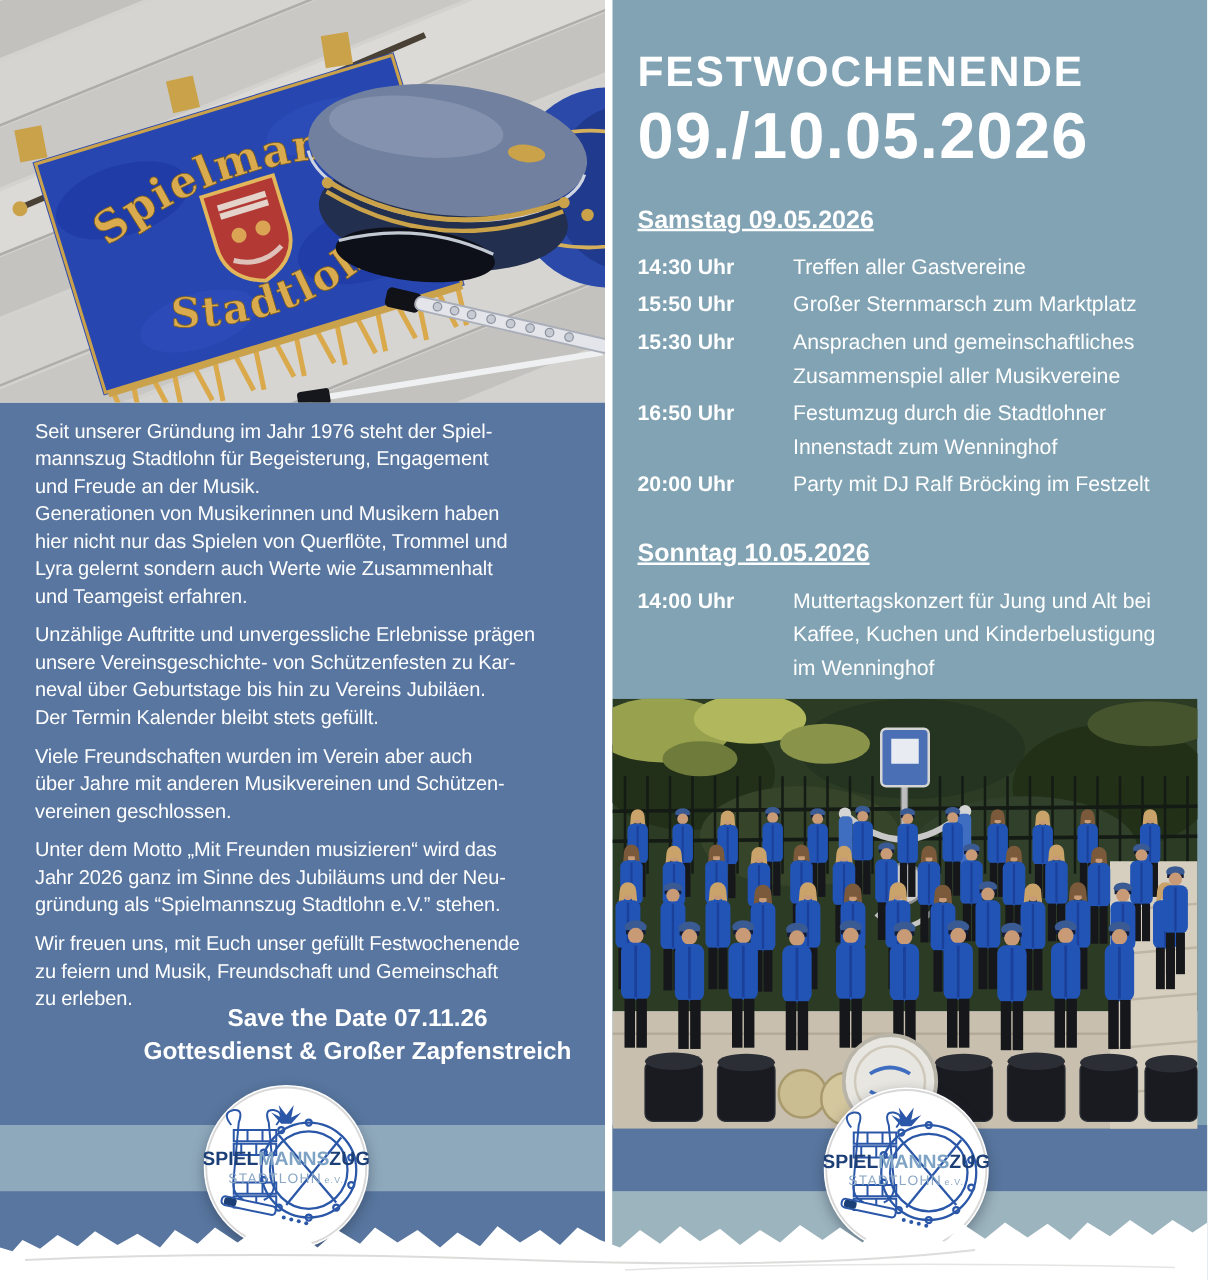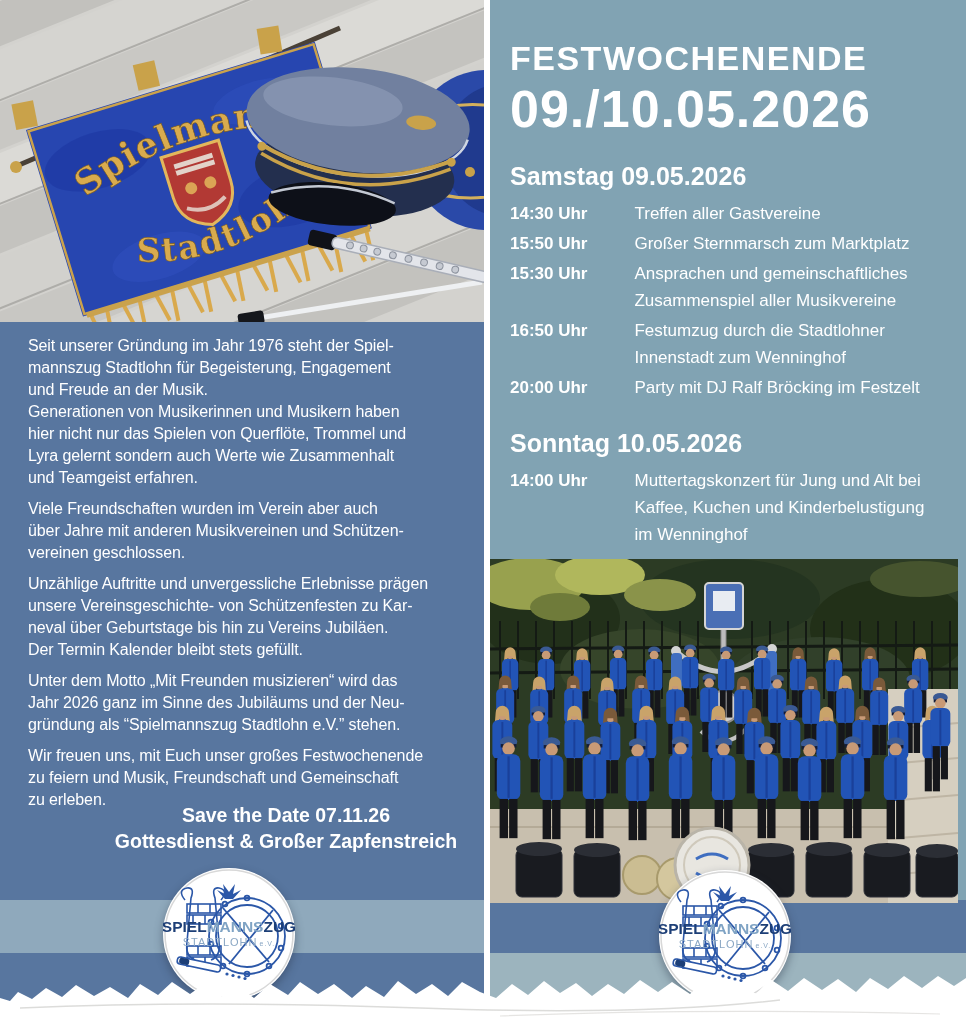--- a/index.html
+++ b/index.html
@@ -17,21 +17,21 @@
              font-size:19.5px;line-height:26px;font-weight:bold;white-space:pre-line;}
   
   .gutter{position:absolute;left:484px;top:0;width:6px;height:1024px;background:#ffffff;}
   .right-panel{position:absolute;left:490px;top:0;width:476px;height:1024px;background:#81a3b3;}
   .right-darkband{position:absolute;left:490px;top:900px;width:476px;height:53px;background:#58769f;}
   .right-lightband{position:absolute;left:490px;top:953px;width:476px;height:71px;background:#9cb4be;}
   .right-content{position:absolute;left:490px;top:0;width:476px;box-sizing:border-box;
                  padding:36px 14px 0 20px;color:#ffffff;}
   .title-l1{font-size:34px;line-height:45px;font-weight:bold;letter-spacing:1.5px;}
   .title-l2{font-size:52px;line-height:56px;font-weight:bold;letter-spacing:1px;margin-bottom:24px;}
-  .day-heading{font-size:25px;line-height:30px;font-weight:bold;margin:0 0 9px 0;}
+  .day-heading{font-size:20px;line-height:30px;font-weight:bold;margin:0 0 9px 0;text-decoration:underline;}
   .sched{margin:0 0 0 0;}
   .sched-item{display:flex;margin-bottom:3px;gap:41px;}
   .sched-time{min-width:76px;font-weight:bold;font-size:17px;line-height:27px;flex:0 0 auto;}
   .sched-text{font-size:17px;line-height:27px;white-space:pre-line;padding-left:6px;}
   .sunday-block{margin-top:27px;}
   .group-photo{position:absolute;left:490px;top:559px;width:468px;height:344px;}
   
   .logo-badge{position:absolute;width:132px;height:132px;border-radius:50%;background:#ffffff;
               box-shadow:0 4px 10px rgba(40,50,70,.45);}
   .logo-left{left:163px;top:868px;}
@@ -163,31 +163,31 @@
   </svg>
 
   <div class="left-text">
     <p>Seit unserer Gründung im Jahr 1976 steht der Spiel-
 mannszug Stadtlohn für Begeisterung, Engagement
 und Freude an der Musik.
 Generationen von Musikerinnen und Musikern haben
 hier nicht nur das Spielen von Querflöte, Trommel und
 Lyra gelernt sondern auch Werte wie Zusammenhalt
 und Teamgeist erfahren.</p>
-    <p>Viele Freundschaften wurden im Verein aber auch
-über Jahre mit anderen Musikvereinen und Schützen-
-vereinen geschlossen.</p>
     <p>Unzählige Auftritte und unvergessliche Erlebnisse prägen
 unsere Vereinsgeschichte- von Schützenfesten zu Kar-
 neval über Geburtstage bis hin zu Vereins Jubiläen.
 Der Termin Kalender bleibt stets gefüllt.</p>
+    <p>Viele Freundschaften wurden im Verein aber auch
+über Jahre mit anderen Musikvereinen und Schützen-
+vereinen geschlossen.</p>
     <p>Unter dem Motto „Mit Freunden musizieren“ wird das
 Jahr 2026 ganz im Sinne des Jubiläums  und der Neu-
 gründung als “Spielmannszug Stadtlohn e.V.” stehen.</p>
-    <p>Wir freuen uns, mit Euch  unser großes Festwochenende
+    <p>Wir freuen uns, mit Euch  unser gefüllt Festwochenende
 zu feiern und Musik, Freundschaft und Gemeinschaft
 zu erleben.</p>
   </div>
 
   <div class="save-date">Save the Date 07.11.26
 Gottesdienst &amp;  Großer Zapfenstreich</div>
 
   <div class="gutter"></div>
   <div class="right-panel"></div>
   <div class="right-darkband"></div>

